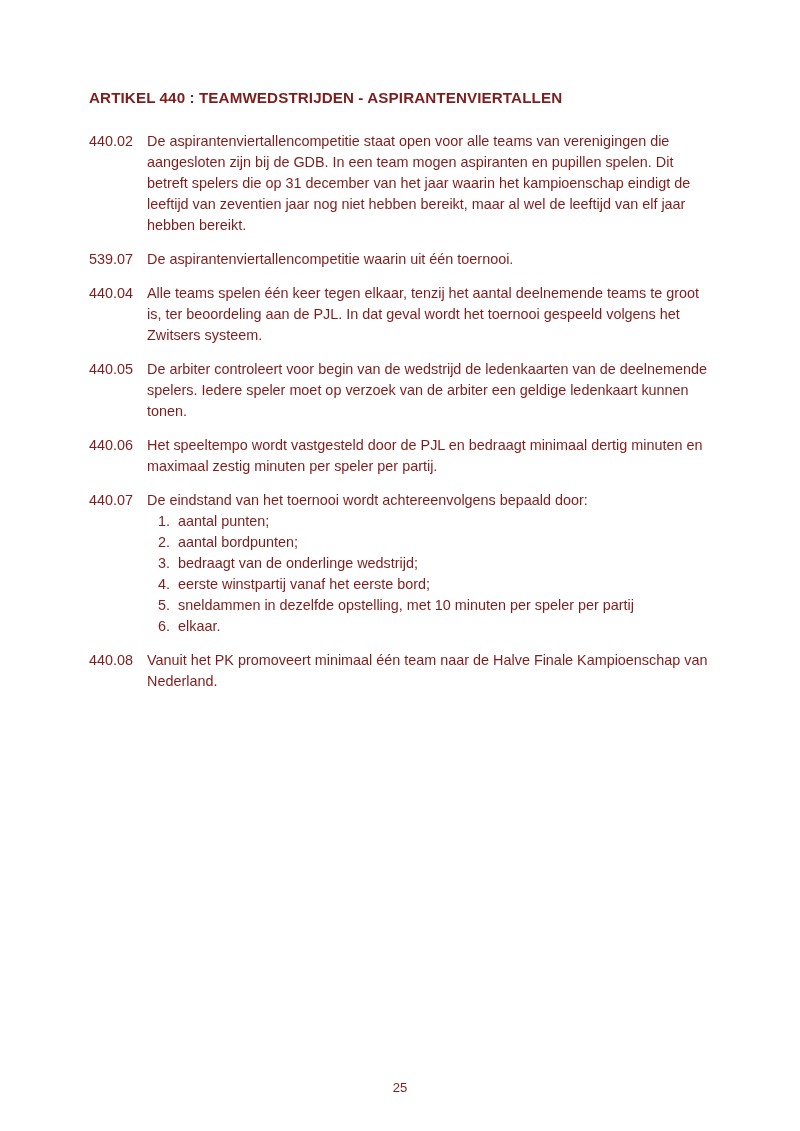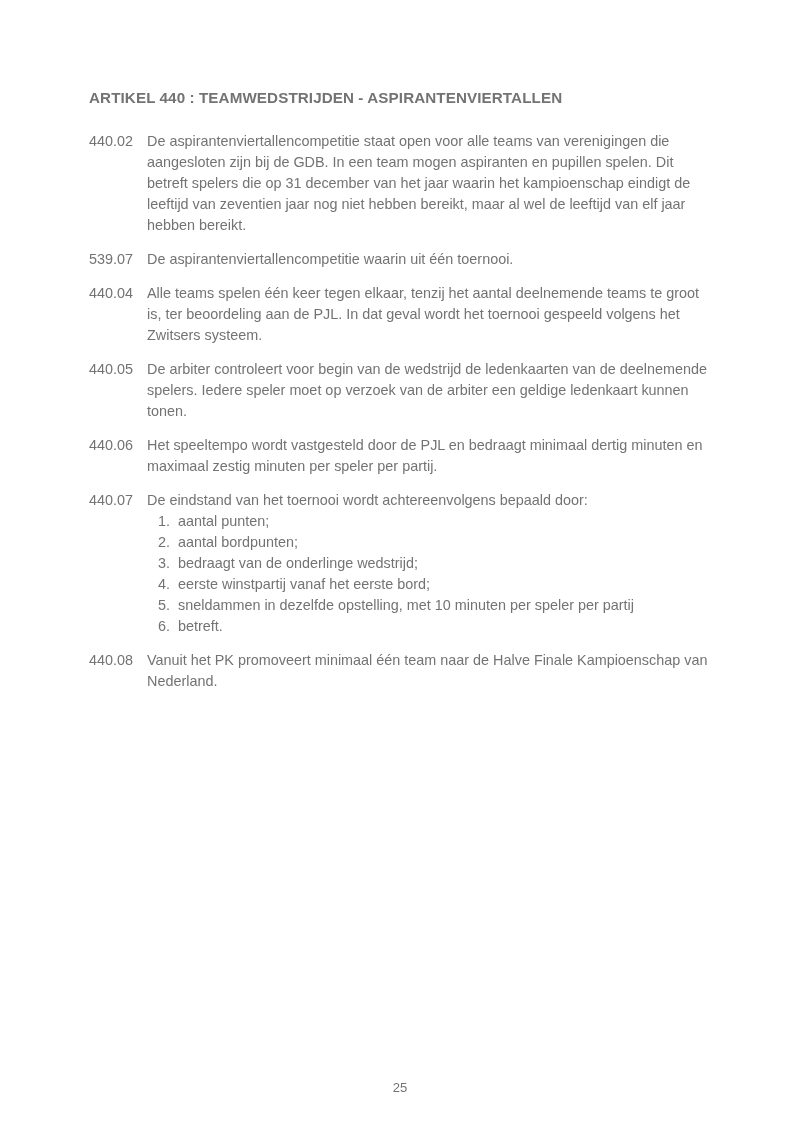--- a/index.html
+++ b/index.html
@@ -8,21 +8,21 @@
     background: #ffffff;
   }
   .page {
     position: relative;
     width: 800px;
     height: 1131px;
     background: #ffffff;
     margin: 0 auto;
     overflow: hidden;
     font-family: "Liberation Sans", sans-serif;
-    color: #737373;
+    color: #7f1d1d;
   }
   .content {
     position: absolute;
     left: 89px;
     top: 88px;
     width: 622px;
   }
   .doc-heading {
     font-size: 15.2px;
     font-weight: bold;
@@ -147,21 +147,21 @@
           <li>
             <span class="item-marker">4.</span>
             <span class="item-text">eerste winstpartij vanaf het eerste bord;</span>
           </li>
           <li>
             <span class="item-marker">5.</span>
             <span class="item-text">sneldammen in dezelfde opstelling, met 10 minuten per speler per partij</span>
           </li>
           <li>
             <span class="item-marker">6.</span>
-            <span class="item-text">betreft.</span>
+            <span class="item-text">elkaar.</span>
           </li>
         </ol>
       </div>
     </div>
 
     <div class="clause">
       <div class="clause-number">440.08</div>
       <div class="clause-body">
         <p class="clause-text">Vanuit het PK promoveert minimaal één team naar de Halve Finale Kampioenschap van Nederland.</p>
       </div>

